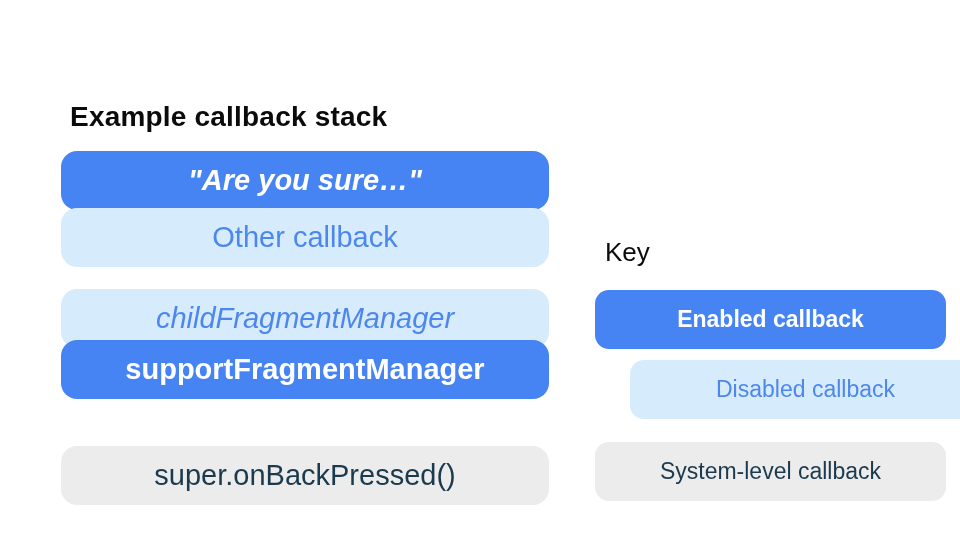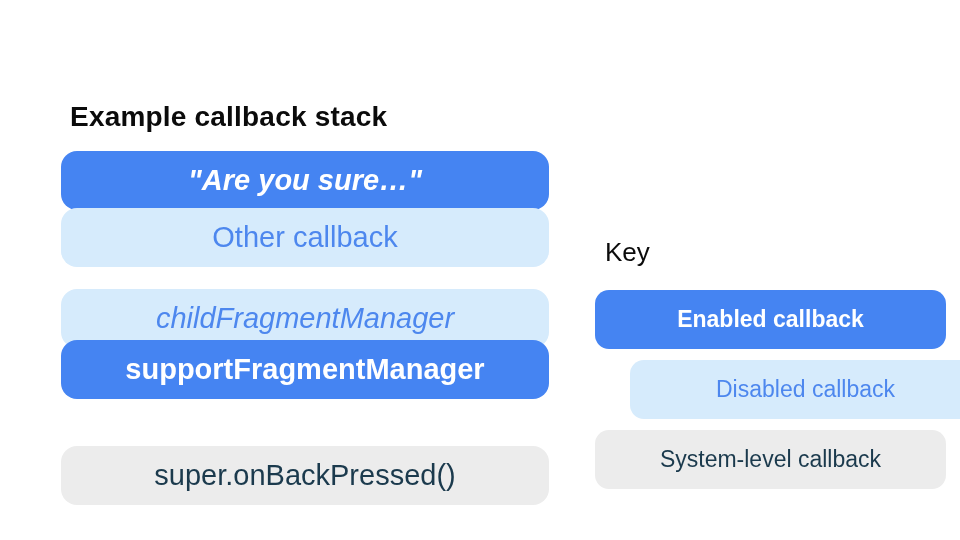--- a/index.html
+++ b/index.html
@@ -58,21 +58,21 @@
   }
   .key-box {
     left: 595px;
     width: 351px;
     height: 59px;
     border-radius: 14px;
     font-size: 23px;
   }
   .key-box.r0 { top: 290px; }
   .key-box.r1 { top: 360px; margin-left: 35px; }
-  .key-box.r2 { top: 430px; }
+  .key-box.r2 { top: 442px; }
 
   
   .enabled {
     background: var(--enabled-bg, #4584f2);
     color: var(--enabled-text, #ffffff);
     font-weight: 700;
   }
   .disabled {
     background: var(--disabled-bg, #d6ebfc);
     color: var(--disabled-text, #4d87ee);

